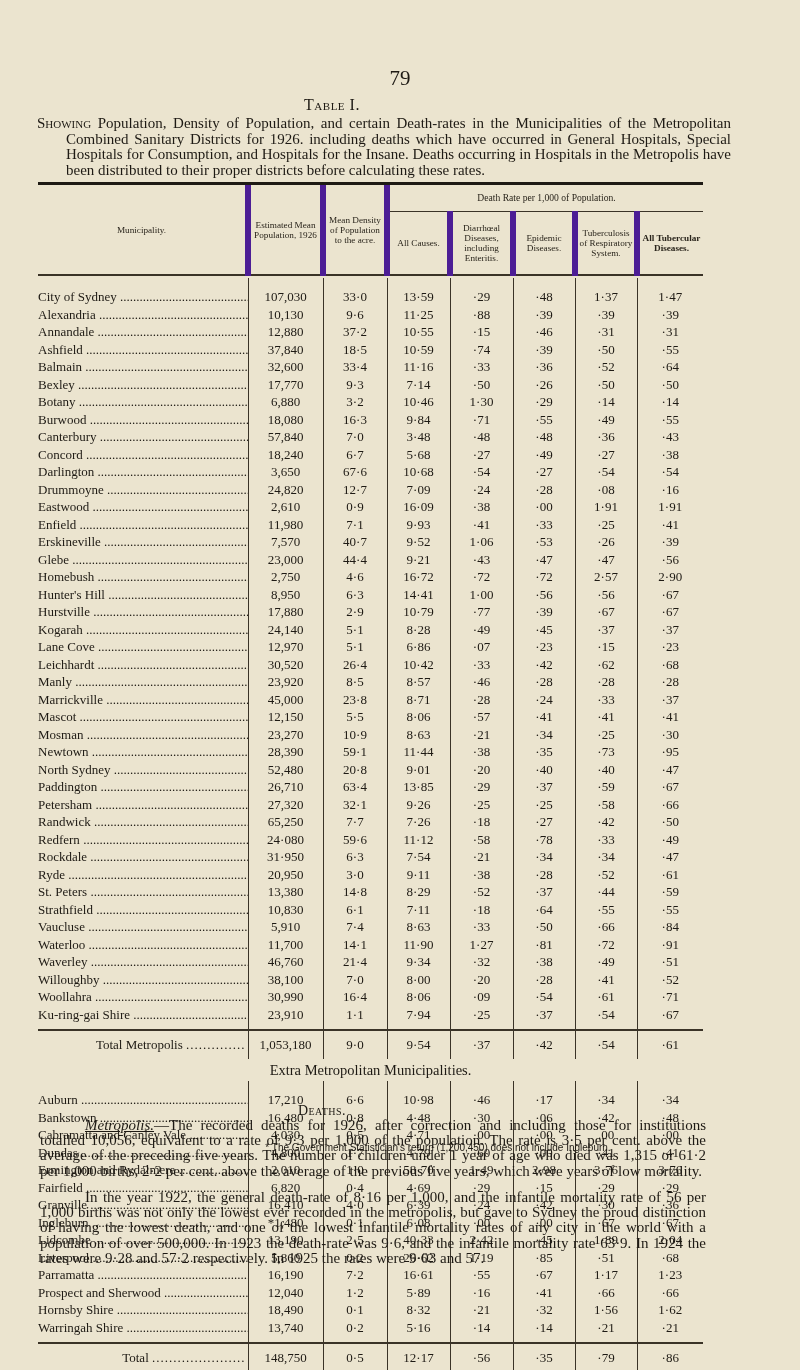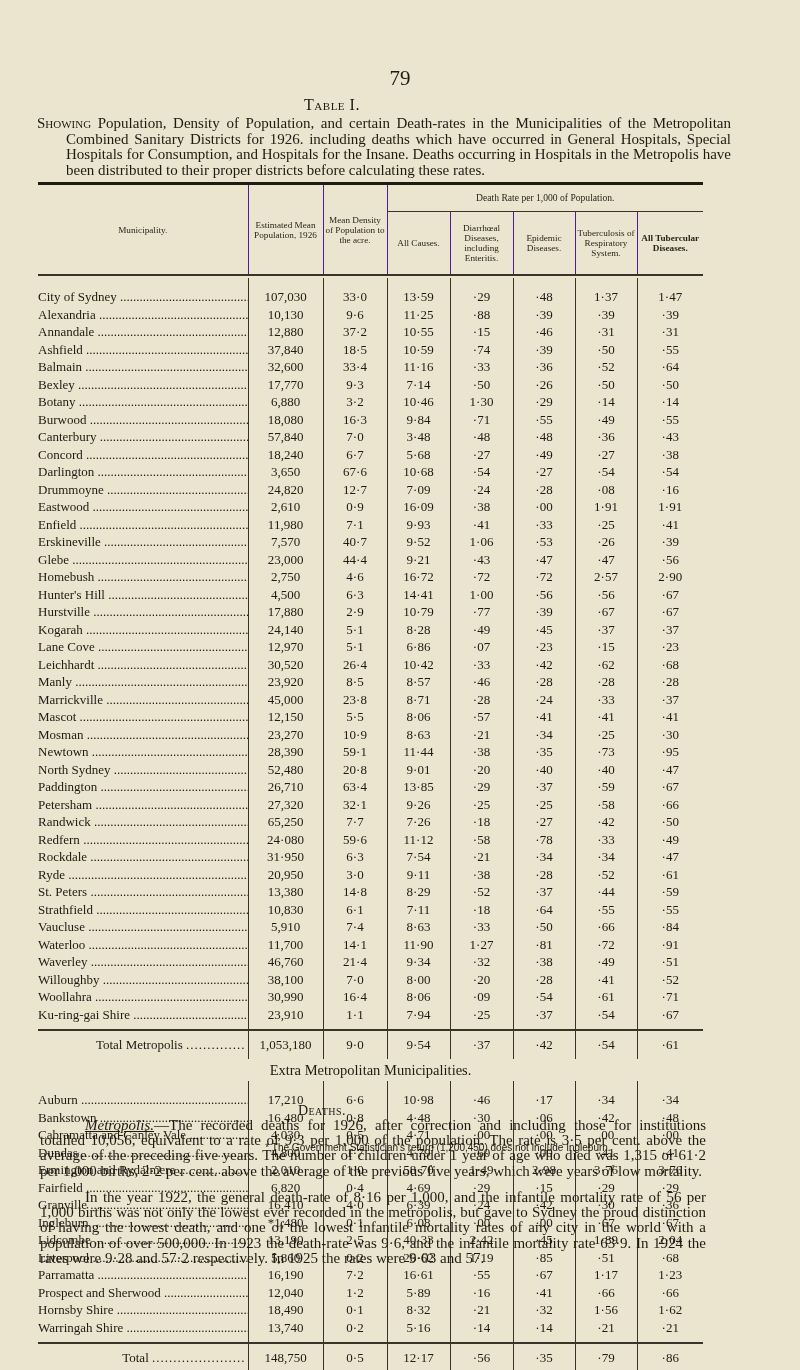--- a/index.html
+++ b/index.html
@@ -20,21 +20,21 @@
   .caption .sc { font-variant: small-caps; }
 
   .tbl-wrap { position: absolute; top: 182px; left: 38px; width: 665px; }
   .rule-thick { height: 3px; background: #1e1a14; }
 
   table { border-collapse: collapse; width: 665px; table-layout: fixed; font-family: "Liberation Serif", serif; }
   col.c0 { width: 210px; } col.c1 { width: 75px; } col.c2 { width: 64px; } col.c3 { width: 63px; }
   col.c4 { width: 63px; } col.c5 { width: 62px; } col.c6 { width: 62px; } col.c7 { width: 66px; }
 
   thead th { font-weight: normal; font-size: 9.2px; line-height: 10px; text-align: center; vertical-align: middle; color: #2a251c; padding: 2px 1px; }
-  thead th.bl { border-left: 1px solid #4c1d95; }
+  thead th.bl { border-left: 6px solid #4c1d95; }
   thead tr.r1 th.group { border-bottom: 1px solid #3a3327; height: 22px; font-size: 9.6px; }
   thead tr.r2 th { height: 58px; }
   thead th.bold { font-weight: bold; }
 
   tbody td { font-size: 13px; line-height: 17.5px; height: 17.5px; padding: 0; text-align: center; white-space: nowrap; }
   tbody td.name { text-align: left; overflow: hidden; padding-left: 0; }
   tbody td.name span.dots::after { content: " ......................................................................................................"; }
   tbody td.bl { border-left: 1px solid #3a3327; }
   tbody tr.first td { padding-top: 10px; }
   tr.section-sep td { height: 6px; border-bottom: 2px solid #3a3327; }
@@ -256,21 +256,21 @@
           <td class="bl">2,750</td>
           <td class="bl">4·6</td>
           <td class="bl">16·72</td>
           <td class="bl">·72</td>
           <td class="bl">·72</td>
           <td class="bl">2·57</td>
           <td class="bl">2·90</td>
         </tr>
         <tr>
           <td class="name"><span class="dots">Hunter's Hill</span></td>
-          <td class="bl">4,500</td>
+          <td class="bl">8,950</td>
           <td class="bl">6·3</td>
           <td class="bl">14·41</td>
           <td class="bl">1·00</td>
           <td class="bl">·56</td>
           <td class="bl">·56</td>
           <td class="bl">·67</td>
         </tr>
         <tr>
           <td class="name"><span class="dots">Hurstville</span></td>
           <td class="bl">17,880</td>

